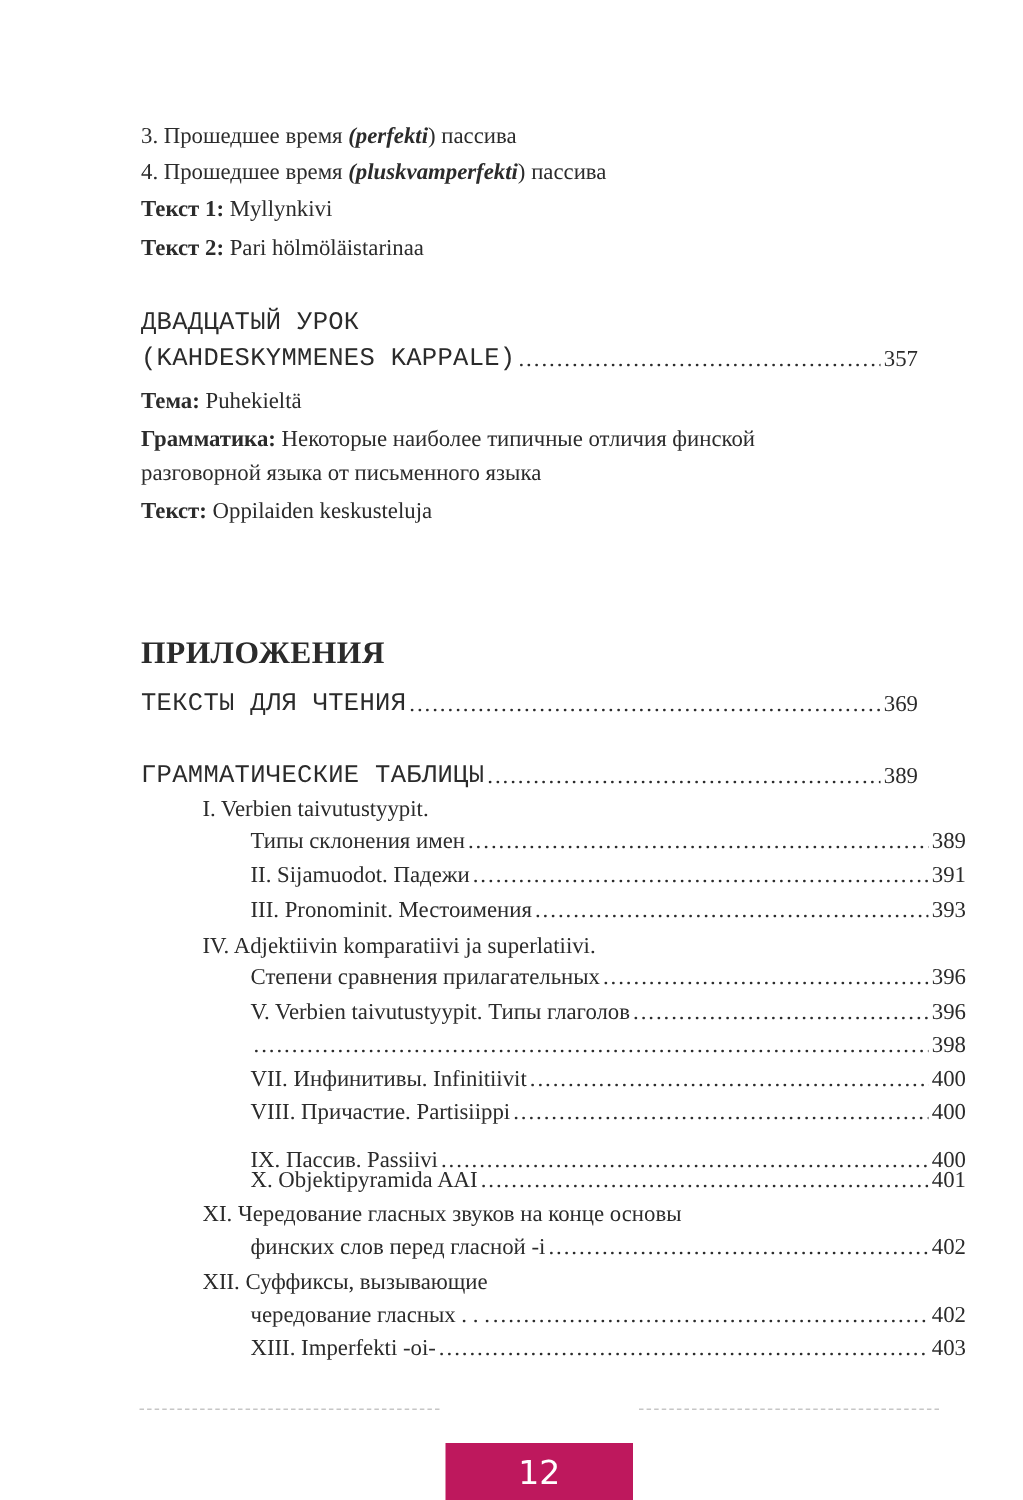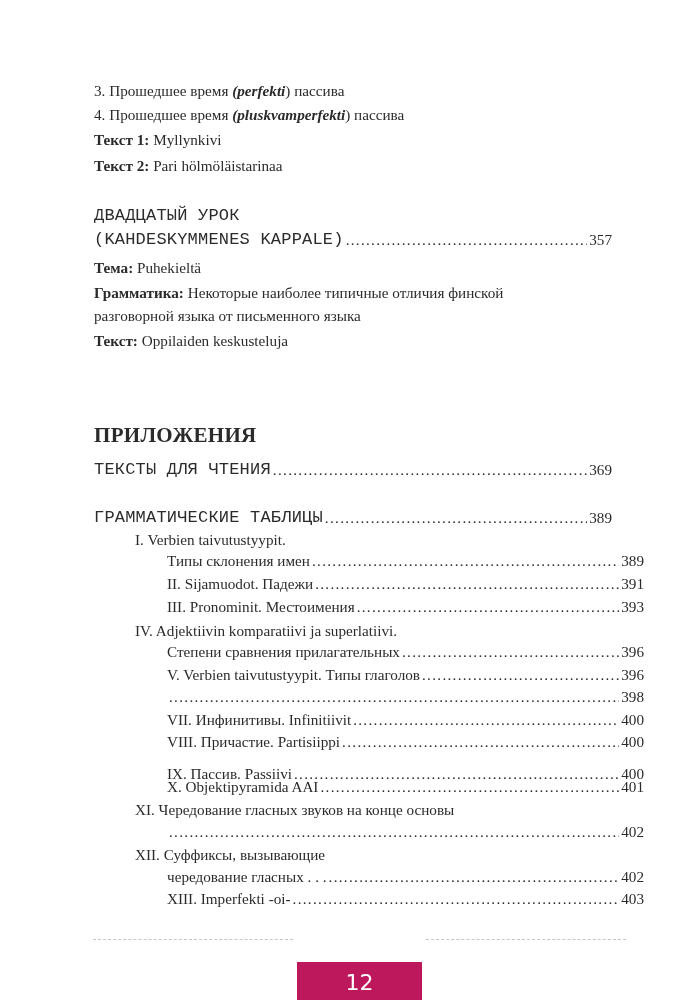--- a/index.html
+++ b/index.html
@@ -126,20 +126,21 @@
 </div>
 
 <div class="toc sub" style="top:777px">
   <span class="t">X. Objektipyramida AAI</span>
     <span class="dots"></span>
     <span class="pg">401</span>
 </div>
 
 <div class="line sub" style="top:800px">XI. Чередование гласных звуков на конце основы</div>
 <div class="toc sub" style="top:822px">
+  <span class="t">финских слов перед гласной -i</span>
     <span class="dots"></span>
     <span class="pg">402</span>
 </div>
 
 <div class="line sub" style="top:845px">XII. Суффиксы, вызывающие</div>
 <div class="toc sub" style="top:867px">
   <span class="t">чередование гласных . . .</span>
     <span class="dots"></span>
     <span class="pg">402</span>
 </div>

